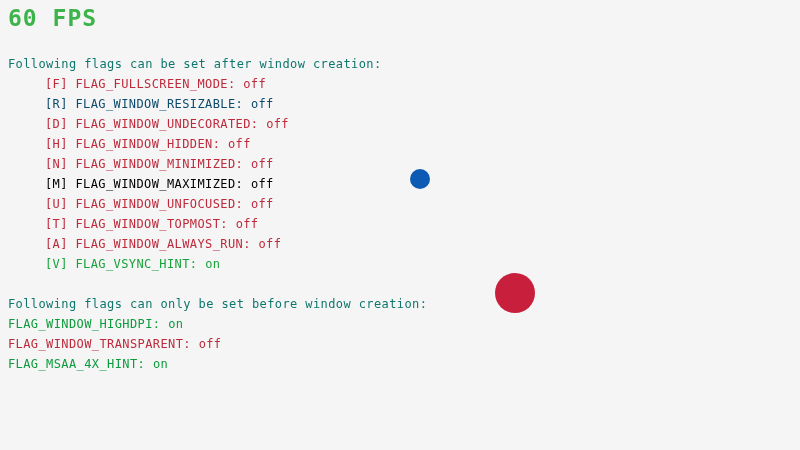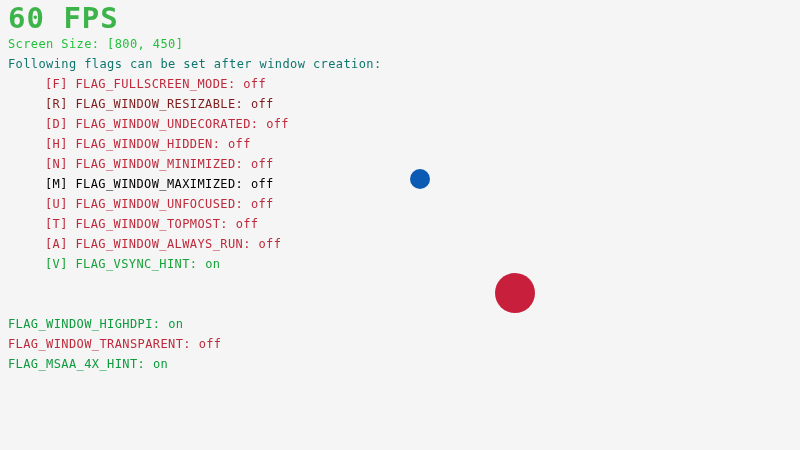--- a/index.html
+++ b/index.html
@@ -25,21 +25,21 @@
     width: 800px;
     height: 450px;
     z-index: 3;
   }
 
   .abs { position: absolute; white-space: pre; }
 
   #fps-counter {
     left: 8px;
     top: 5px;
-    font-size: 29px;
+    font-size: 23px;
     line-height: 26px;
     font-weight: bold;
     letter-spacing: 1px;
     color: #3cb44a;
   }
 
   #screen-size-label {
     left: 8px;
     top: 37px;
     font-size: 12px;
@@ -109,37 +109,37 @@
 
   <div id="shapes">
       <div class="ball" id="ball-blue" style="left: 410px; top: 169px; width: 20px; height: 20px; background: rgb(11, 91, 181);"></div>
       <div class="ball" id="ball-red" style="left: 495px; top: 273px; width: 40px; height: 40px; background: rgb(200, 32, 60);"></div>
     </div>
 
   <div id="hud">
 
     <div class="abs" id="fps-counter">60 FPS</div>
 
-    <div class="abs" id="screen-size-label">Screen Size: [800, 450]</div>
 
     <div class="abs section-heading" id="heading-after">Following flags can be set after window creation:</div>
 
     <div id="runtime-flag-list">
         <div class="abs flag-row off" style="top: 77px; color: rgb(190, 42, 59);"><span class="key">[F] </span><span class="fname">FLAG_FULLSCREEN_MODE: </span><span class="state">off</span></div>
-        <div class="abs flag-row off" style="top: 97px; color: #7f1d1d;"><span class="key">[R] </span><span class="fname">FLAG_WINDOW_RESIZABLE: </span><span class="state">off</span></div>
+        <div class="abs flag-row off" style="top: 97px; color: #0c4a6e;"><span class="key">[R] </span><span class="fname">FLAG_WINDOW_RESIZABLE: </span><span class="state">off</span></div>
         <div class="abs flag-row off" style="top: 117px; color: rgb(190, 42, 59);"><span class="key">[D] </span><span class="fname">FLAG_WINDOW_UNDECORATED: </span><span class="state">off</span></div>
         <div class="abs flag-row off" style="top: 137px; color: rgb(190, 42, 59);"><span class="key">[H] </span><span class="fname">FLAG_WINDOW_HIDDEN: </span><span class="state">off</span></div>
         <div class="abs flag-row off" style="top: 157px; color: rgb(190, 42, 59);"><span class="key">[N] </span><span class="fname">FLAG_WINDOW_MINIMIZED: </span><span class="state">off</span></div>
         <div class="abs flag-row off" style="top: 177px; color: #000000;"><span class="key">[M] </span><span class="fname">FLAG_WINDOW_MAXIMIZED: </span><span class="state">off</span></div>
         <div class="abs flag-row off" style="top: 197px; color: rgb(190, 42, 59);"><span class="key">[U] </span><span class="fname">FLAG_WINDOW_UNFOCUSED: </span><span class="state">off</span></div>
         <div class="abs flag-row off" style="top: 217px; color: rgb(190, 42, 59);"><span class="key">[T] </span><span class="fname">FLAG_WINDOW_TOPMOST: </span><span class="state">off</span></div>
         <div class="abs flag-row off" style="top: 237px; color: rgb(190, 42, 59);"><span class="key">[A] </span><span class="fname">FLAG_WINDOW_ALWAYS_RUN: </span><span class="state">off</span></div>
         <div class="abs flag-row on" style="top: 257px; color: rgb(24, 162, 58);"><span class="key">[V] </span><span class="fname">FLAG_VSYNC_HINT: </span><span class="state">on</span></div>
       </div>
 
+    <div class="abs section-heading" id="heading-before">Following flags can only be set before window creation:</div>
 
     <div id="creation-flag-list">
         <div class="abs preflag-row on" style="top: 317px; color: rgb(12, 155, 60);"><span>FLAG_WINDOW_HIGHDPI: </span><span>on</span></div>
         <div class="abs preflag-row off" style="top: 337px; color: rgb(190, 42, 59);"><span>FLAG_WINDOW_TRANSPARENT: </span><span>off</span></div>
         <div class="abs preflag-row on" style="top: 357px; color: rgb(12, 155, 60);"><span>FLAG_MSAA_4X_HINT: </span><span>on</span></div>
       </div>
 
   </div>
 </div>
 

